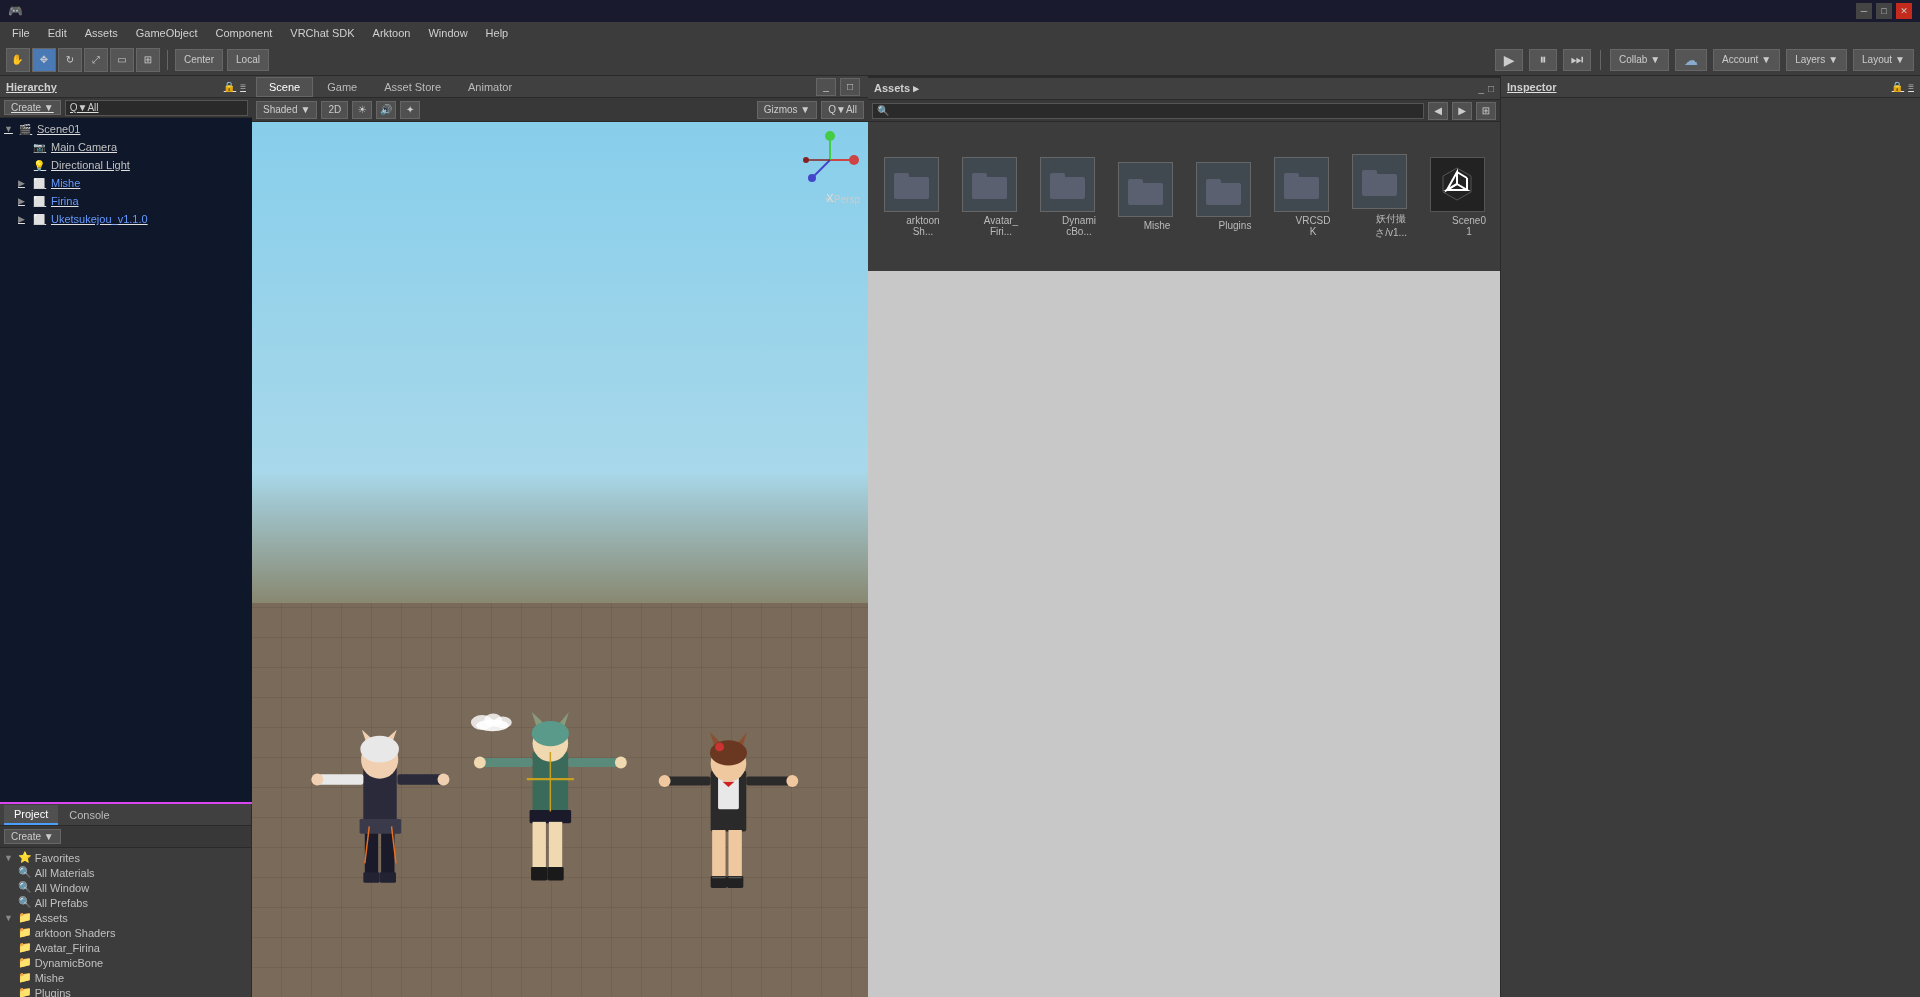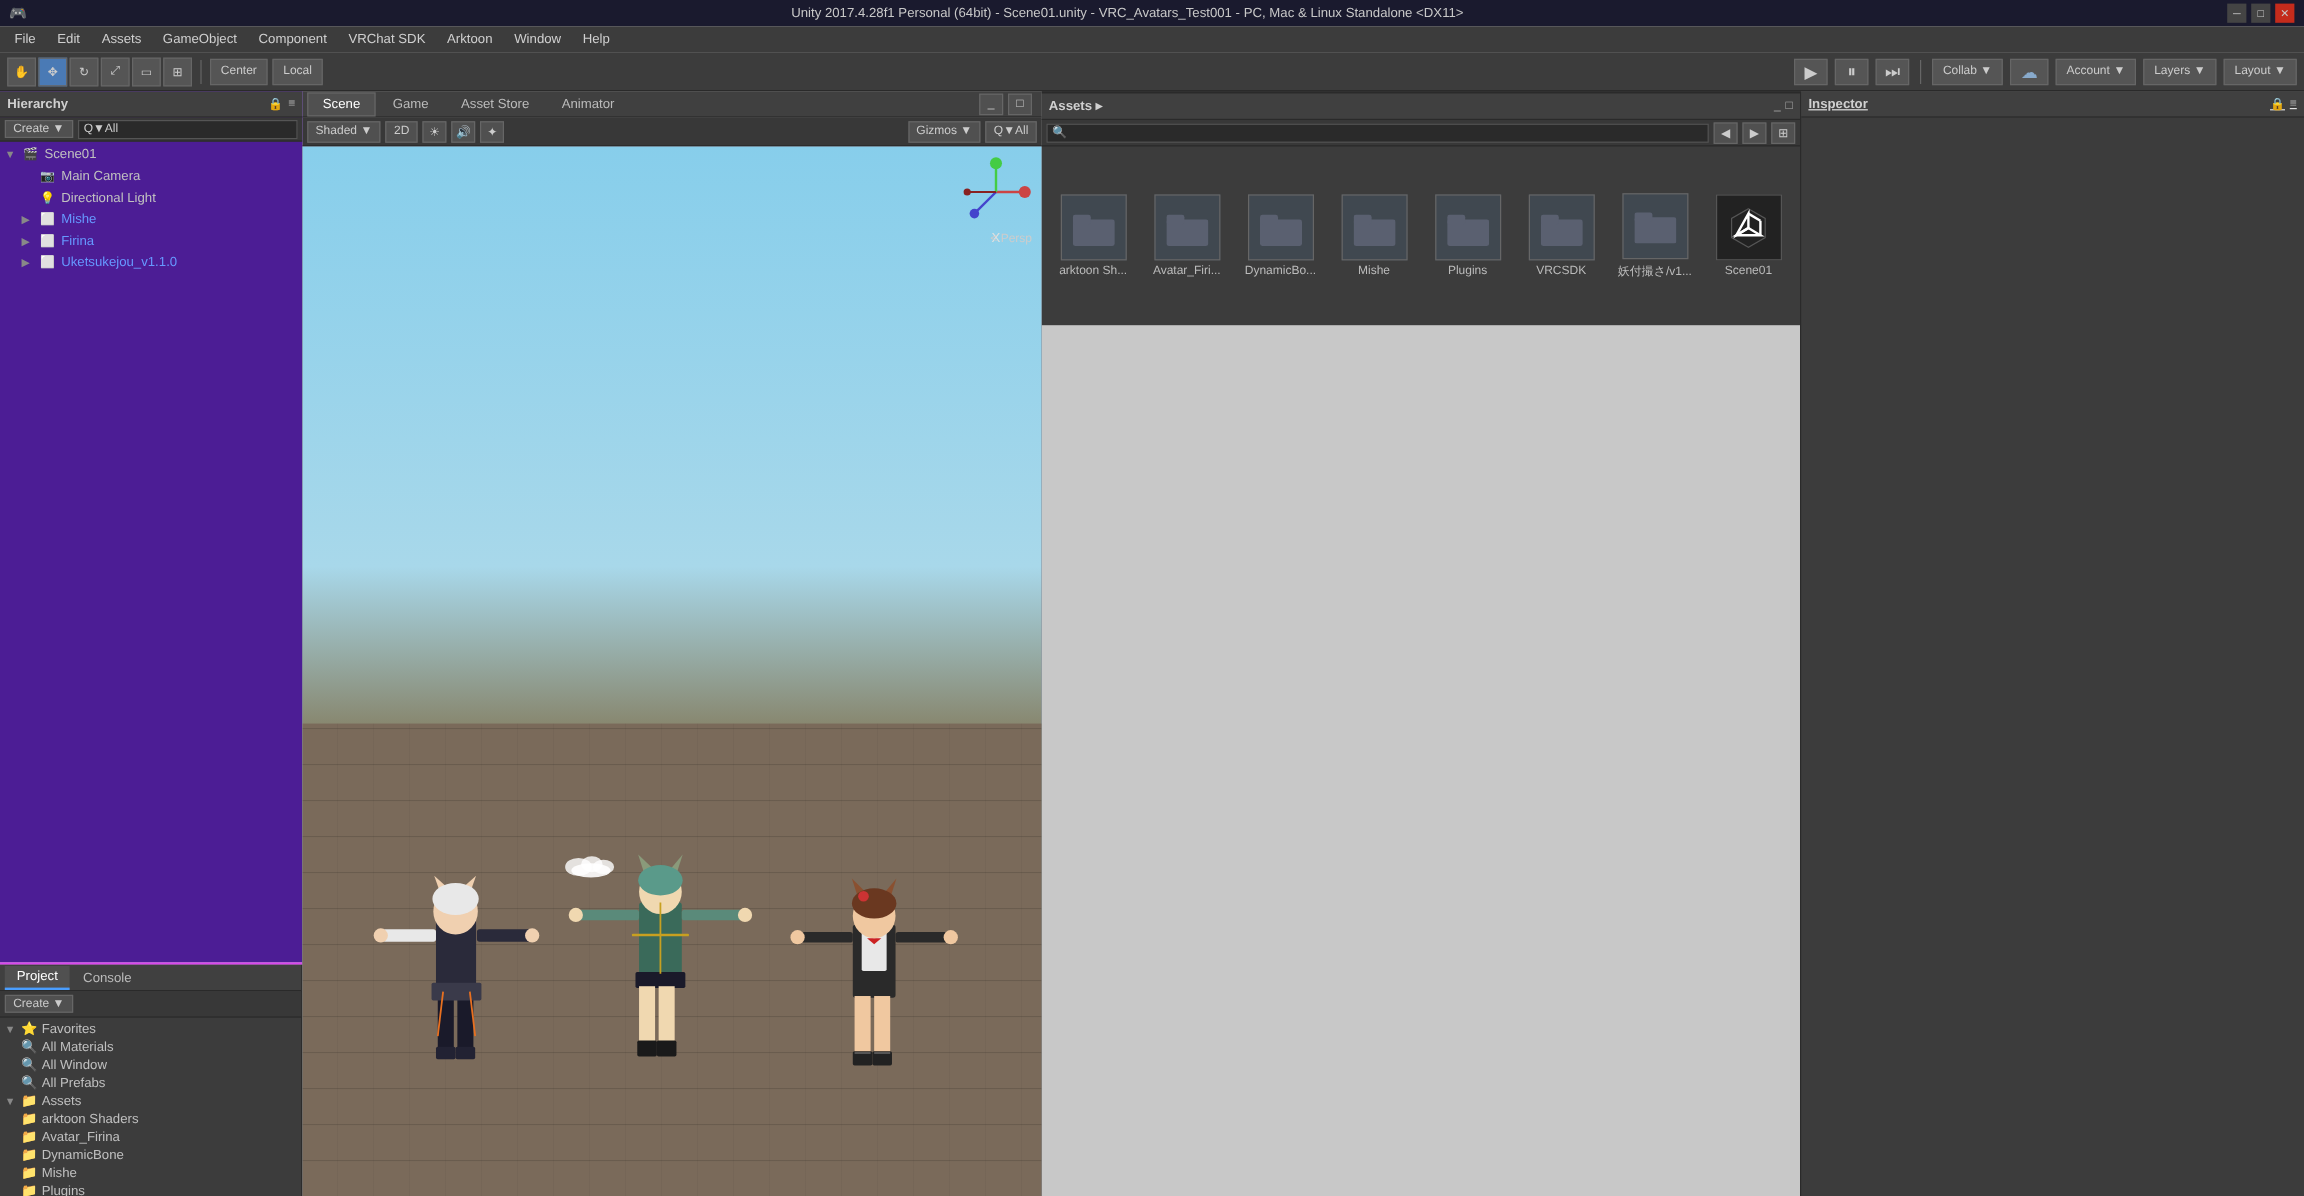--- a/index.html
+++ b/index.html
@@ -166,60 +166,59 @@
     .asset-item {
       display: flex; flex-direction: column; align-items: center; gap: 3px;
       cursor: pointer; padding: 4px; min-width: 70px;
     }
     .asset-icon {
       width: 55px; height: 55px; background: #505a60; border: 1px solid #666;
       display: flex; align-items: center; justify-content: center;
       font-size: 24px;
     }
     .asset-icon.dark { background: #404850; }
-    .asset-label { font-size: 10px; color: #bbb; text-align: center; max-width: 70px; word-break: break-all; }
+    .asset-label { font-size: 10px; color: #bbb; text-align: center; max-width: 70px; word-break: break-all; margin-left: 24px; }
 
     
     ::-webkit-scrollbar { width: 8px; height: 8px; }
     ::-webkit-scrollbar-track { background: #2a2a2a; }
     ::-webkit-scrollbar-thumb { background: #666; }
 
     
     .cloud-icon { font-size: 14px; color: #88aacc; }
 
     
     #scene-characters {
       position: absolute; bottom: 0; left: 0; right: 0; height: 100%;
       pointer-events: none;
     }
 
     .hierarchy-panel-wrapper {
       position: relative; width: 252px; height: calc(997px - 76px);
       display: flex; flex-direction: column;
     }
     .hierarchy-top-section {
-      flex: 1; overflow: hidden; background: #4c1d95;
+      flex: 1; overflow: hidden; background: #0f172a; text-decoration: underline;
     }
 
     #bottom-panels {
       position: relative; height: 195px; display: flex; width: 100%;
     }
     .main-content-area {
       flex: 1; display: flex; 
     }
     .viewport-section {
       flex: 1; display: flex; flex-direction: column;
     }
   </style>
 </head>
 <body>
 
 <div id="title-bar">
   <span style="font-size:12px;">🎮</span>
-  <span class="title">Unity 2017.4.28f1 Personal (64bit) - Scene01.unity - VRC_Avatars_Test001 - PC, Mac &amp; Linux Standalone &lt;DX11&gt;</span>
   <div class="win-controls">
     <div class="win-btn">─</div>
     <div class="win-btn">□</div>
     <div class="win-btn" style="background:#c42b1c;">✕</div>
   </div>
 </div>
 
 <div id="menu-bar">
   <span class="menu-item">File</span>
   <span class="menu-item">Edit</span>

